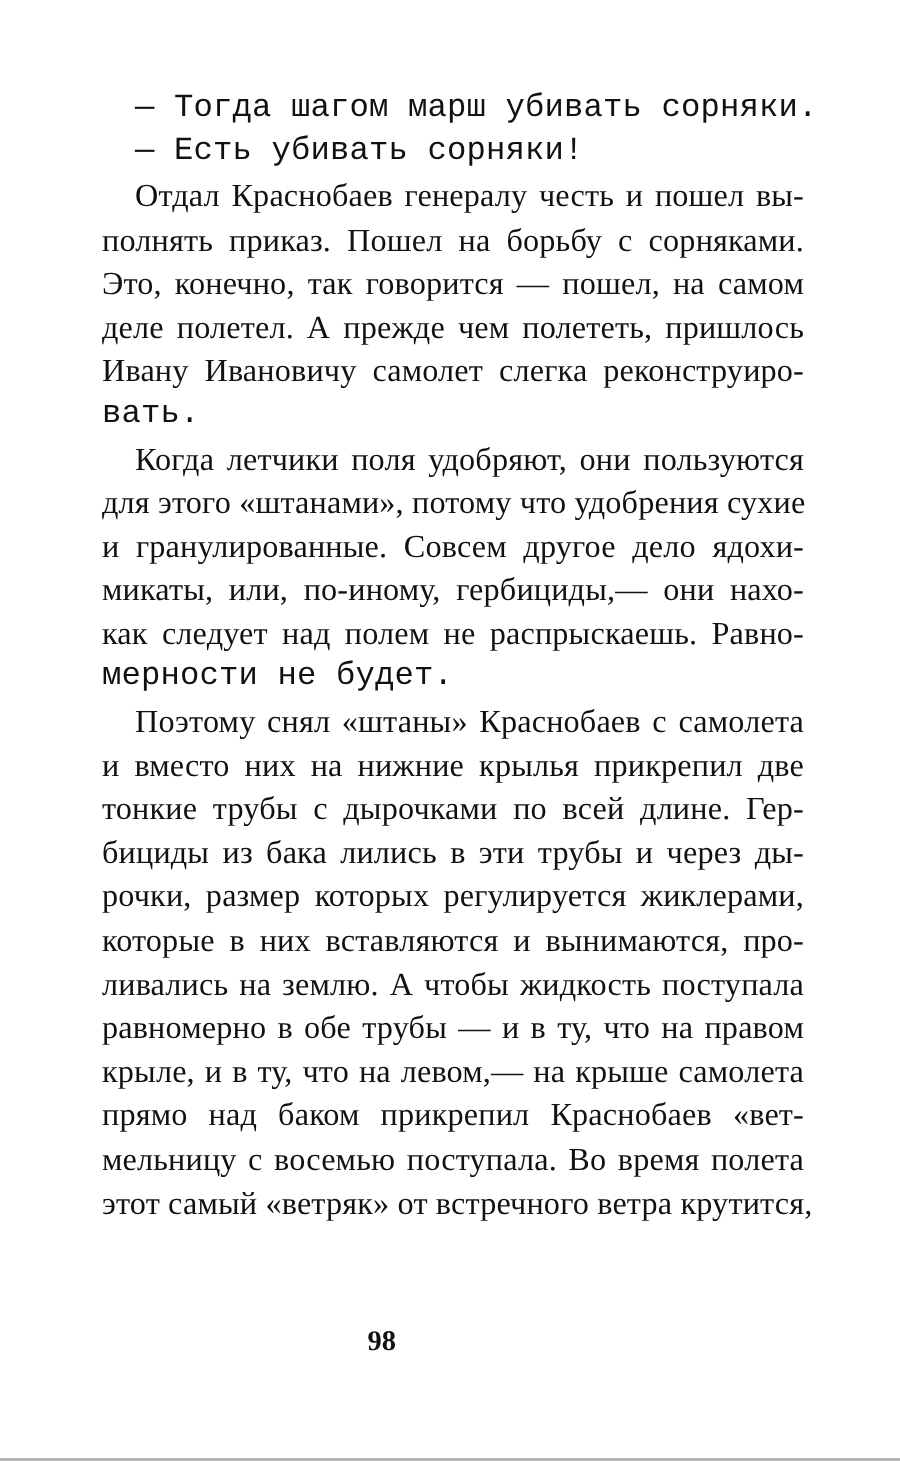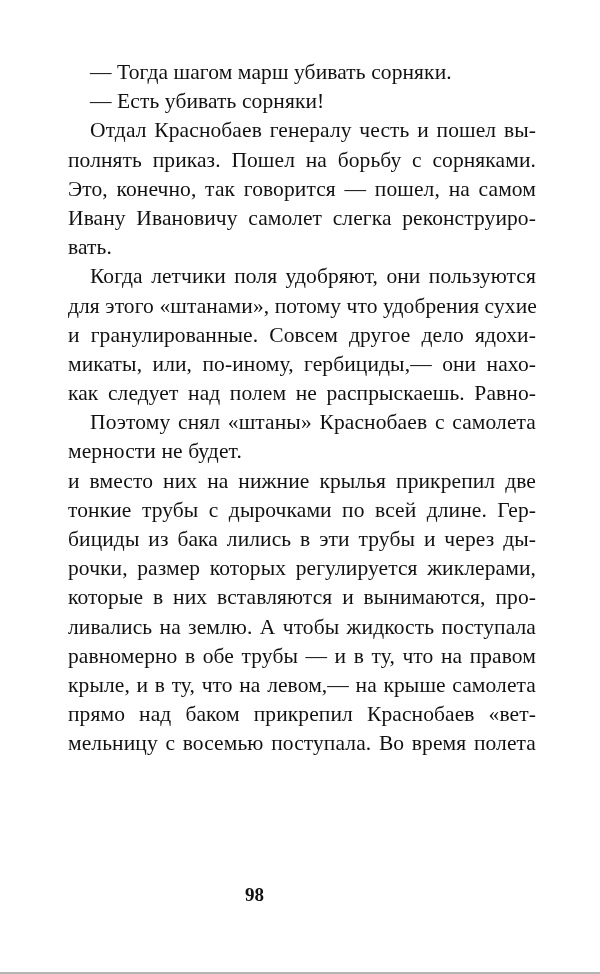--- a/index.html
+++ b/index.html
@@ -28,20 +28,21 @@
       white-space: nowrap;
       text-align: justify;
       text-align-last: justify;
       letter-spacing: 0.1px;
     }
     .line.indent {
       padding-left: 22px;
     }
     .line.last {
       text-align-last: left;
+      font-family: Liberation Mono, monospace;
     }
     .page-number {
       position: absolute;
       top: 883px;
       left: 0;
       width: 509px;
       text-align: center;
       font-size: 19px;
       font-weight: bold;
       line-height: 24px;
@@ -60,38 +61,40 @@
 
 <div class="page">
 
   <div class="line indent last">— Тогда шагом марш убивать сорняки.</div>
 
   <div class="line indent last">— Есть убивать сорняки!</div>
 
   <div class="line indent">Отдал Краснобаев генералу честь и пошел вы-</div>
   <div class="line">полнять приказ. Пошел на борьбу с сорняками.</div>
   <div class="line">Это, конечно, так говорится — пошел, на самом</div>
+  <div class="line">деле полетел. А прежде чем полететь, пришлось</div>
   <div class="line">Ивану Ивановичу самолет слегка реконструиро-</div>
   <div class="line last">вать.</div>
 
   <div class="line indent">Когда летчики поля удобряют, они пользуются</div>
   <div class="line">для этого «штанами», потому что удобрения сухие</div>
   <div class="line">и гранулированные. Совсем другое дело ядохи-</div>
   <div class="line">микаты, или, по-иному, гербициды,— они нахо-</div>
   <div class="line">как следует над полем не распрыскаешь. Равно-</div>
+  <div class="line last">мерности не будет.</div>
+
   <div class="line indent">Поэтому снял «штаны» Краснобаев с самолета</div>
-
-  <div class="line last">мерности не будет.</div>
   <div class="line">и вместо них на нижние крылья прикрепил две</div>
   <div class="line">тонкие трубы с дырочками по всей длине. Гер-</div>
   <div class="line">бициды из бака лились в эти трубы и через ды-</div>
   <div class="line">рочки, размер которых регулируется жиклерами,</div>
   <div class="line">которые в них вставляются и вынимаются, про-</div>
   <div class="line">ливались на землю. А чтобы жидкость поступала</div>
   <div class="line">равномерно в обе трубы — и в ту, что на правом</div>
   <div class="line">крыле, и в ту, что на левом,— на крыше самолета</div>
   <div class="line">прямо над баком прикрепил Краснобаев «вет-</div>
   <div class="line">мельницу с восемью поступала. Во время полета</div>
+  <div class="line">этот самый «ветряк» от встречного ветра крутится,</div>
 </div>
 
 <div class="page-number">98</div>
 
 <div class="bottom-rule"></div>
 
 </body></html>

